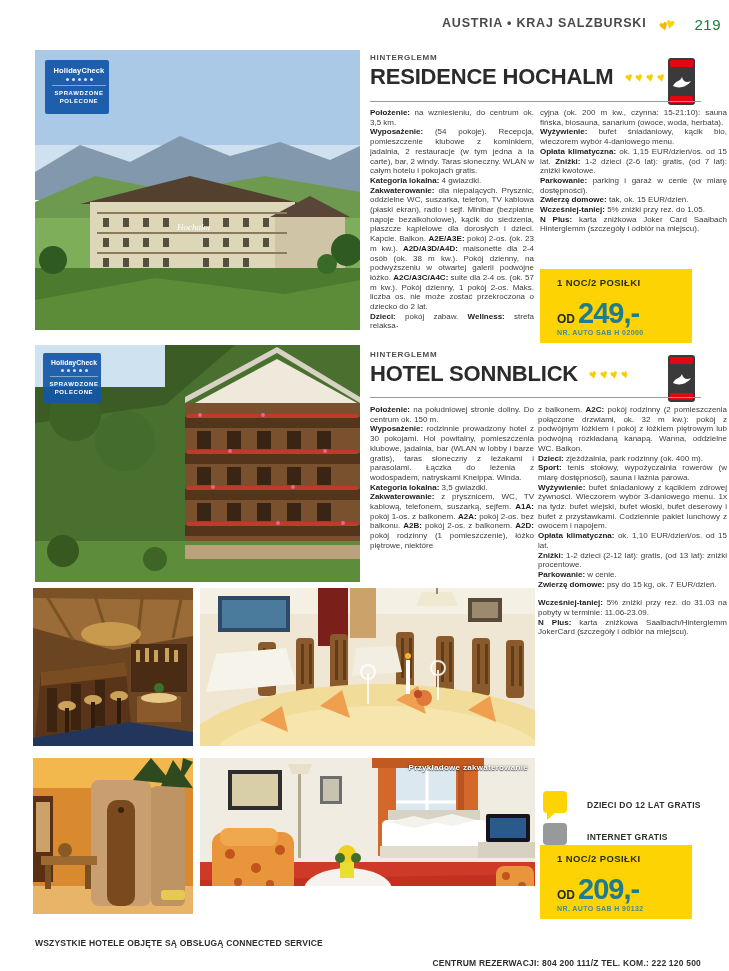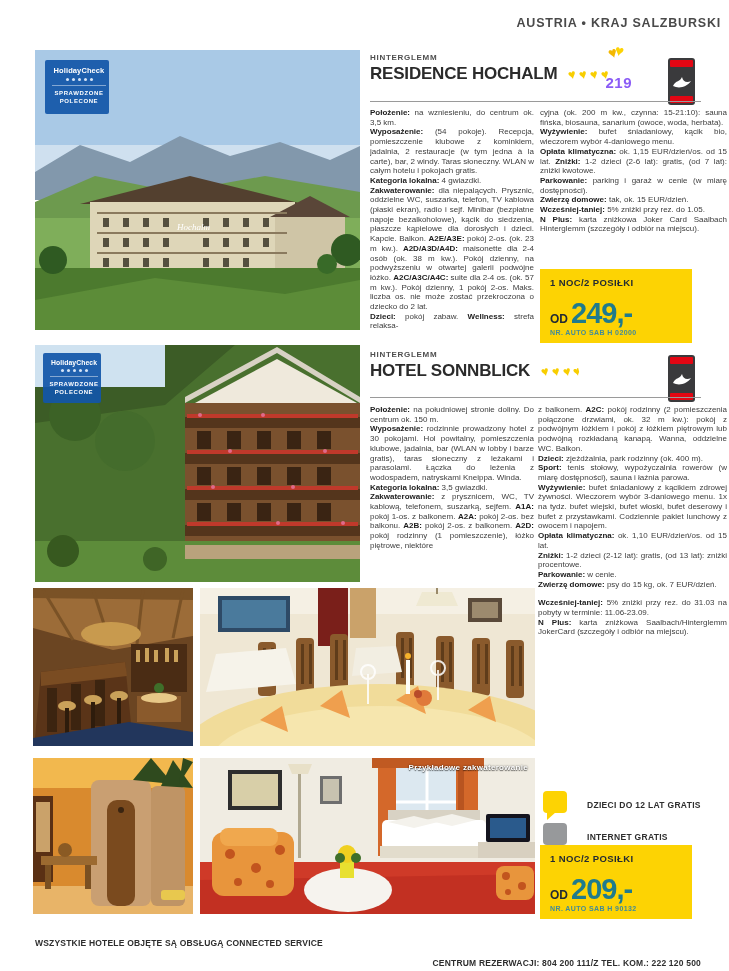--- a/index.html
+++ b/index.html
@@ -2,31 +2,31 @@
 <html><head>
 <meta charset="utf-8">
 <style>
   * { box-sizing: border-box; margin: 0; padding: 0; }
   html,body { background:#ffffff; }
   .page {
     position: relative; width: 729px; height: 971px; background:#ffffff;
     font-family: "Liberation Sans", sans-serif; color:#3c3c3c; overflow:hidden;
   }
   
-  .hdr { position:absolute; top:16px; right:8px; display:flex; align-items:center; gap:13px;flex-direction:column; }
+  .hdr { position:absolute; top:16px; right:8px; display:flex; align-items:flex-start; gap:13px; }
   .hdr .region { font-size:12.5px; font-weight:bold; letter-spacing:.8px; color:#4a4a4a; }
-  .hdr .pageno { font-size:15px; font-weight:700; color:#8b5cf6; letter-spacing:.5px; }
+  .hdr .pageno { font-size:15px; font-weight:400; color:#15803d; letter-spacing:.5px; }
   .logo-hearts { position:relative; width:22px; height:18px; }
   .logo-hearts .h1,.logo-hearts .h2 { position:absolute; font-size:15px; line-height:15px; }
   .logo-hearts .h1 { color:#f3b800; left:0; top:2px; transform:rotate(-18deg); }
   .logo-hearts .h2 { color:#fdd303; left:7px; top:0; transform:rotate(12deg); }
   
   .loc { position:absolute; left:370px; font-size:8px; font-weight:bold; letter-spacing:.7px; color:#4f4f4f; }
   .hname-row { position:absolute; left:370px; display:flex; align-items:center; gap:8px; }
-  .hname { font-size:17px; font-weight:800; letter-spacing:-.2px; color:#2b2b2b; white-space:nowrap; }
+  .hname { font-size:22px; font-weight:800; letter-spacing:-.2px; color:#2b2b2b; white-space:nowrap; }
   .hearts { display:inline-flex; align-items:center; }
   .heart { color:#f8ce00; display:inline-block; transform:rotate(-14deg); font-size:13px; line-height:13px; margin-left:3px; }
   .heart.half { width:6px; overflow:hidden; }
   .heart.half i { font-style:normal; }
   .rule { position:absolute; left:370px; width:331px; height:1px; background:#9a9a9a; }
   
   .tag-badge { position:absolute; width:27px; height:47px; background:#3a3a3c; border-radius:3px; padding:2px; display:flex; flex-direction:column; }
   .tag-badge .stripe { height:7px; background:#e30613; border-radius:1px; flex:0 0 auto; }
   .tag-badge .mid { flex:1; display:flex; align-items:center; justify-content:center; }
   
@@ -40,21 +40,21 @@
              text-shadow:0 0 2px rgba(0,0,0,.7), 0 1px 1px rgba(0,0,0,.5); letter-spacing:.3px; }
   
   .hc-badge { position:absolute; left:10px; top:10px; width:64px; height:54px; background:rgba(18,86,168,.92);
               border-radius:2px; color:#fff; padding:6px 1px 4px 5px; text-align:center; }
   .hc-brand { font-size:7.5px; font-weight:bold; letter-spacing:.1px; }
   .hc-suns { display:block; width:3px; height:3px; border-radius:50%; background:#d7e5f7; margin:3px auto 4px auto;
              box-shadow:-12px 0 0 #d7e5f7,-6px 0 0 #d7e5f7,6px 0 0 #d7e5f7,12px 0 0 #d7e5f7; }
   .hc-div { height:1px; background:rgba(255,255,255,.45); margin:3px 2px; }
   .hc-line { font-size:6px; font-weight:bold; letter-spacing:.6px; line-height:8px; }
   
-  .pricebox { position:absolute; width:152px; background:#fdd303; padding:8px 10px 7px 10px; }
+  .pricebox { position:absolute; width:152px; background:#fdd303; padding:8px 10px 7px 17px; }
   .pb-label { font-size:9.5px; font-weight:800; letter-spacing:.4px; color:#232b33; }
   .pb-row { display:flex; align-items:baseline; margin-top:12px; }
   .pb-od { font-size:12px; font-weight:800; color:#232b33; margin-right:3px; }
   .pb-price { font-size:29px; font-weight:800; color:#1f7b8d; letter-spacing:-1px; line-height:26px; }
   .pb-ref { font-size:7px; font-weight:bold; color:#418b99; letter-spacing:.4px; margin-top:3px; }
   
   .promo { position:absolute; display:flex; align-items:center; gap:19px; }
   .promo .lbl { font-size:8.5px; font-weight:800; letter-spacing:.3px; color:#2e2e2e; }
   
   .footer-l { position:absolute; left:35px; top:938px; font-size:8.5px; font-weight:800; letter-spacing:.2px; color:#2e2e2e; }
@@ -397,21 +397,21 @@
         <polygon points="150,0 160,4 146,26"></polygon>
       </g>
       <rect x="8" y="98" width="56" height="9" fill="#9c6a30"></rect>
       <rect x="12" y="107" width="6" height="24" fill="#7a5022"></rect>
       <rect x="52" y="107" width="6" height="24" fill="#7a5022"></rect>
       <circle cx="32" cy="92" r="7" fill="#8a5a24"></circle>
       <rect x="128" y="132" width="24" height="10" rx="3" fill="#e8c84e"></rect>
     </svg>
   </div>
 
-  <div class="photo" style="left:200px; top:758px; width:335px; height:156px;">
+  <div class="photo" style="left:200px; top:758px; width:335px; height:128px;">
     <svg width="335" height="156" viewBox="0 0 335 156">
       <rect x="0" y="0" width="335" height="156" fill="#f0ece2"></rect>
       <rect x="196" y="4" width="62" height="80" fill="#dce8f0"></rect>
       <line x1="227" y1="4" x2="227" y2="84" stroke="#ffffff" stroke-width="3"></line>
       <line x1="196" y1="44" x2="258" y2="44" stroke="#ffffff" stroke-width="3"></line>
       <rect x="178" y="0" width="18" height="98" fill="#d4682a"></rect>
       <rect x="256" y="0" width="22" height="98" fill="#d4682a"></rect>
       <rect x="258" y="0" width="6" height="98" fill="#b85420"></rect>
       <rect x="172" y="0" width="112" height="10" fill="#c05a22"></rect>
       <rect x="28" y="12" width="54" height="40" fill="#2e2e2e"></rect>

